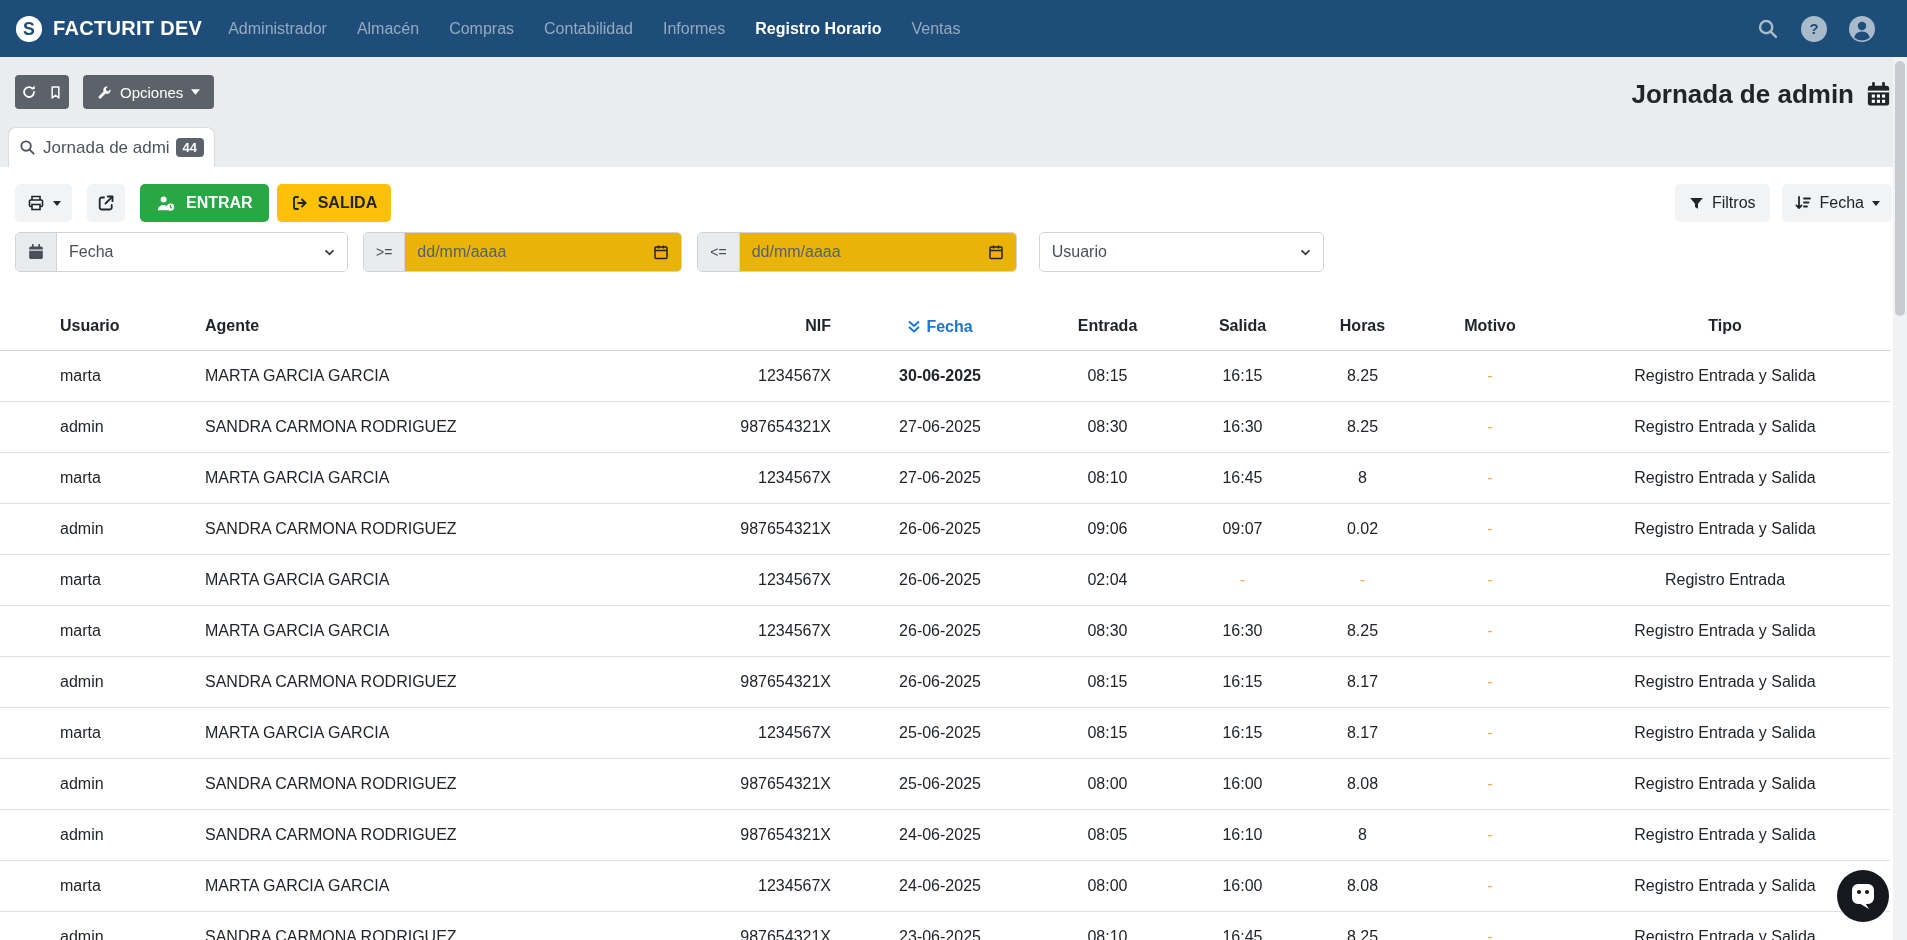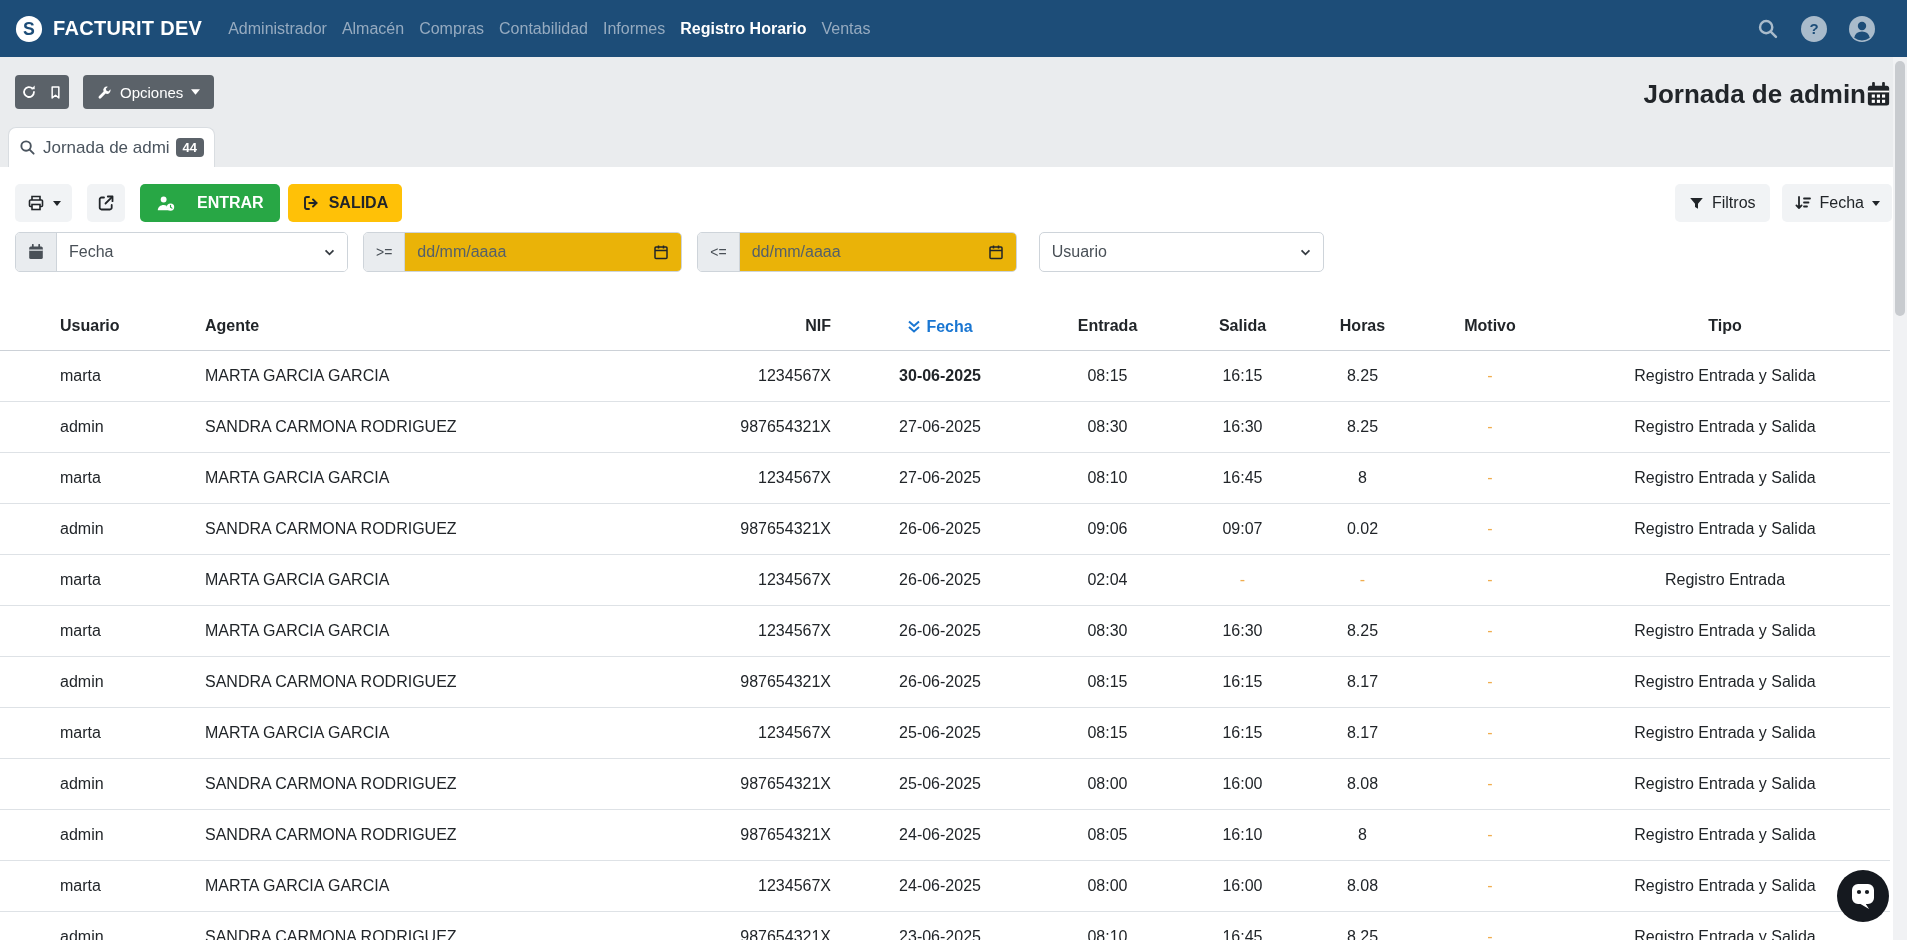--- a/index.html
+++ b/index.html
@@ -4,53 +4,53 @@
 <style>
   html,body{margin:0;padding:0;width:1907px;height:940px;overflow:hidden;
     font-family:"Liberation Sans","DejaVu Sans",sans-serif;background:#fff;color:#212529;}
   .app{position:relative;width:1907px;height:940px;}
 
   
   .navbar{position:absolute;top:0;left:0;width:100%;height:57px;background:#1d4d78;
     display:flex;align-items:center;box-sizing:border-box;padding:0 32px 0 15px;}
   .brand-wrap{display:flex;align-items:center;gap:10px;margin-right:26px;}
   .brand{color:#fff;font-size:20px;font-weight:bold;letter-spacing:.3px;white-space:nowrap;}
-  .nav-links{display:flex;align-items:center;gap:15px;}
+  .nav-links{display:flex;align-items:center;gap:30px;}
   .nav-link{color:#96abc0;font-size:16px;text-decoration:none;white-space:nowrap;cursor:pointer;}
   .nav-link.active{color:#ffffff;font-weight:bold;}
   .nav-right{margin-left:auto;display:flex;align-items:center;gap:22px;}
   .circle-ic{width:26px;height:26px;border-radius:50%;background:#a9bbcb;color:#1d4d78;
     display:flex;align-items:center;justify-content:center;font-weight:bold;font-size:15px;cursor:pointer;}
 
   
   .subheader{position:absolute;top:57px;left:0;width:100%;height:110px;background:#eaecee;}
   .tb-left{position:absolute;left:15px;top:18px;display:flex;align-items:center;}
   .btn-dark{background:#5b6269;border:none;color:#fff;height:34px;display:flex;align-items:center;
     justify-content:center;cursor:pointer;font-size:15px;gap:8px;}
   .grp .btn-dark{width:27px;}
   .grp{display:flex;border-radius:4px;overflow:hidden;}
   .btn-opciones{margin-left:14px;border-radius:4px;padding:12px 14px;}
-  .page-title-wrap{position:absolute;right:16px;top:22px;display:flex;align-items:center;}
+  .page-title-wrap{position:absolute;right:16px;top:22px;display:flex;align-items:center;gap:12px;}
   .page-title{font-size:26px;font-weight:bold;color:#212529;margin:0;white-space:nowrap;}
   .tab{position:absolute;left:8px;bottom:0;height:40px;width:207px;background:#fff;
     border:1px solid #d9dde1;border-bottom:none;border-radius:8px 8px 0 0;box-sizing:border-box;
     display:flex;align-items:center;gap:7px;padding:0 10px;cursor:pointer;}
   .tab-label{font-size:17px;color:#4a545e;white-space:nowrap;overflow:hidden;}
   .tab-badge{background:#5b6269;color:#fff;font-size:13px;font-weight:bold;border-radius:4px;
     padding:2px 7px;margin-left:auto;}
 
   
   .content{position:absolute;top:167px;left:0;right:0;bottom:0;background:#fff;box-sizing:border-box;}
   .action-row{display:flex;align-items:center;margin:17px 15px 0 15px;height:38px;}
   .btn-light{background:#f1f3f5;border:none;border-radius:5px;height:38px;display:flex;
     align-items:center;justify-content:center;gap:8px;cursor:pointer;font-size:16px;color:#212529;}
   .btn-print{width:57px;margin-right:15px;}
   .btn-ext{width:38px;margin-right:15px;}
   .btn-green{background:#28a745;color:#fff;border:none;border-radius:5px;height:38px;
-    padding:0 16px;display:flex;align-items:center;gap:21px;font-size:16px;font-weight:bold;
+    padding:0 16px;display:flex;align-items:center;gap:10px;font-size:16px;font-weight:bold;
     cursor:pointer;margin-right:8px;}
   .btn-yellow{background:#ffc107;color:#212529;border:none;border-radius:5px;height:38px;
     padding:0 14px;display:flex;align-items:center;gap:9px;font-size:16px;font-weight:bold;cursor:pointer;}
   .spacer{flex:1;}
   .btn-filtros{padding:12px 14px;margin-right:12px;}
   .btn-sort{padding:0 12px;}
 
   
   .filter-row{display:flex;align-items:center;margin:10px 15px 0 15px;height:40px;gap:15px;}
   .igroup{display:flex;height:40px;border:1px solid #ced4da;border-radius:5px;overflow:hidden;

